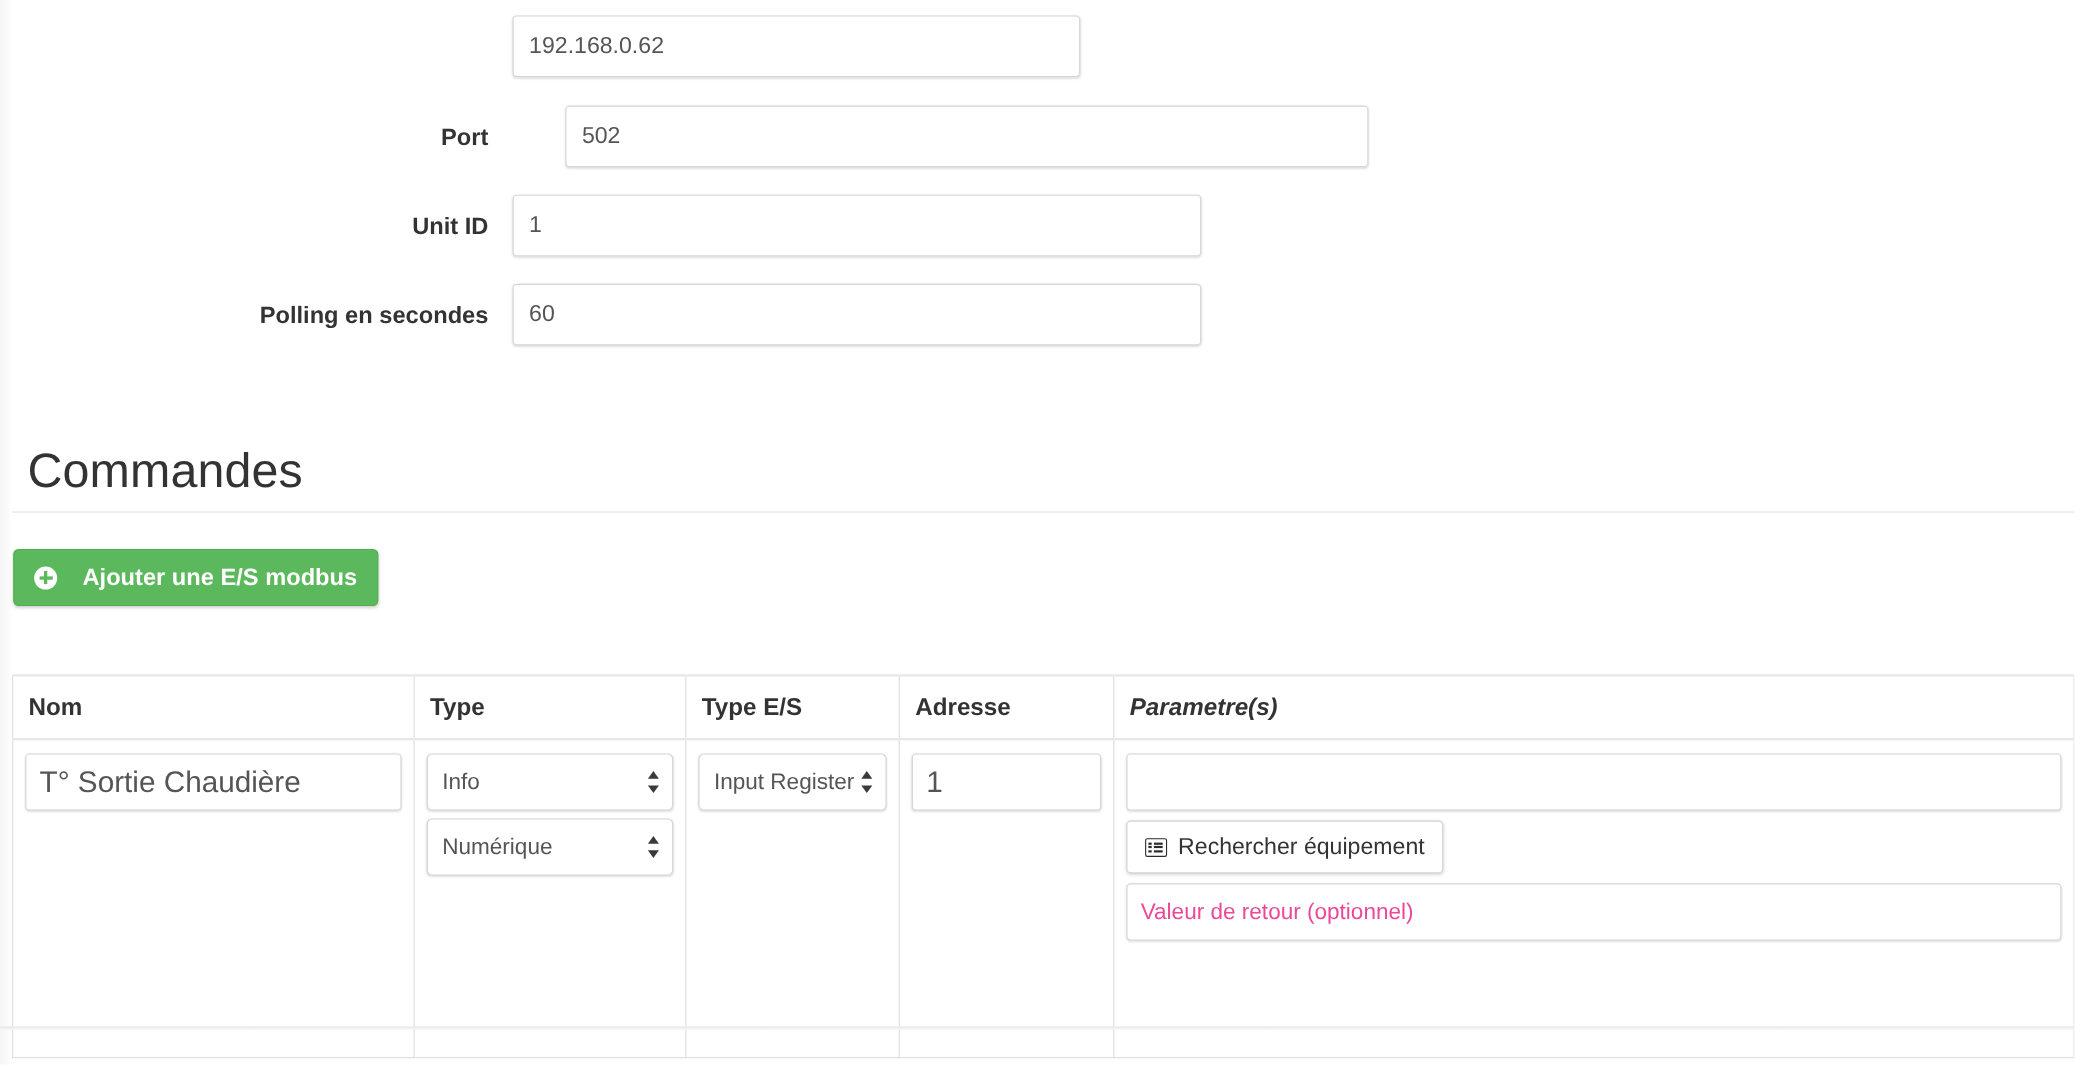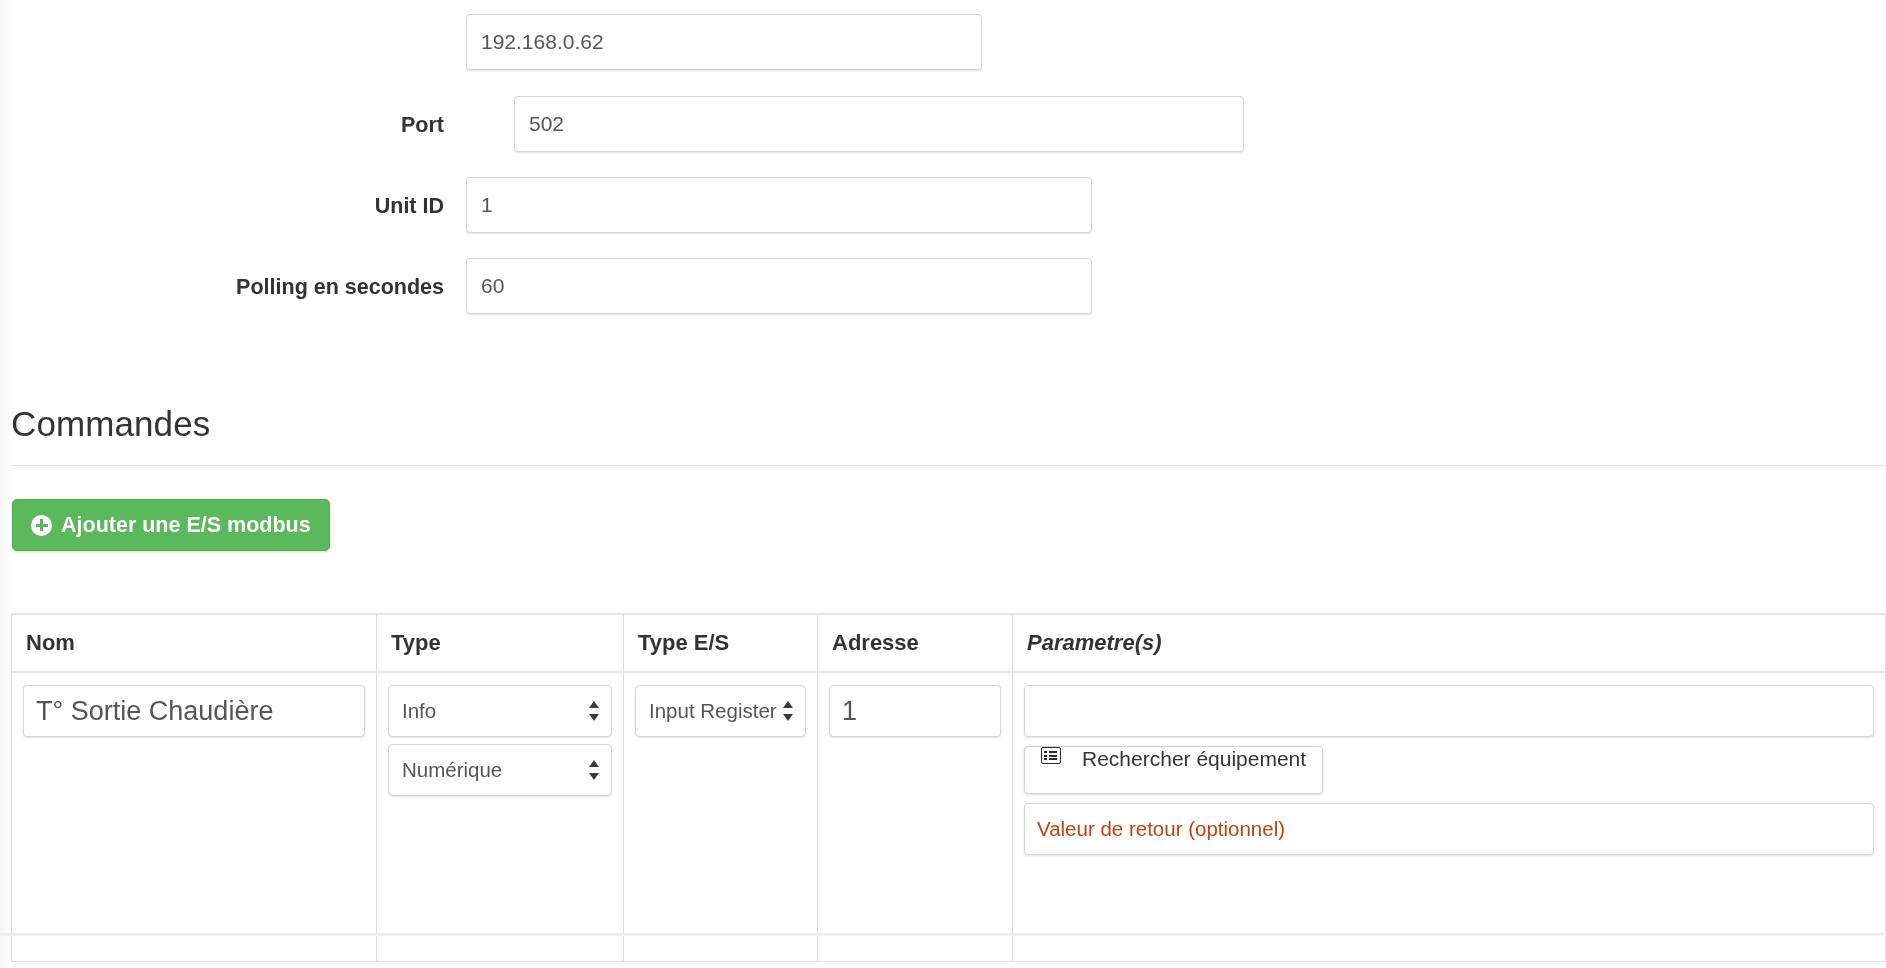--- a/index.html
+++ b/index.html
@@ -64,23 +64,23 @@
     color: #555555;
     padding: 0 14px;
     display: flex;
     align-items: center;
     font-family: "Liberation Sans", sans-serif;
   }
 
   
   .section-heading {
     position: absolute;
-    left: 11px;
+    left: 25px;
     top: 404px;
-    font-size: 35px;
+    font-size: 44px;
     font-weight: normal;
     color: #333333;
     letter-spacing: 0.1px;
   }
   .section-rule {
     position: absolute;
     left: 11px;
     top: 465px;
     width: 1875px;
     height: 1px;
@@ -89,21 +89,21 @@
 
   
   .btn-add {
     position: absolute;
     left: 12px;
     top: 499px;
     height: 52px;
     box-sizing: border-box;
     display: flex;
     align-items: center;
-    gap: 9px;
+    gap: 23px;
     padding: 0 18px;
     background: #5cb85c;
     border: 1px solid #4cae4c;
     border-radius: 5px;
     box-shadow: 0 1px 3px rgba(0,0,0,0.18);
     color: #ffffff;
     font-size: 21.5px;
     font-weight: bold;
     cursor: pointer;
     white-space: nowrap;
@@ -238,26 +238,26 @@
     background: #ffffff;
     border: 1px solid #d6d6d6;
     border-radius: 4px;
     box-shadow: 0 1px 2px rgba(0,0,0,0.12);
     font-size: 20.5px;
     color: #555555;
     padding: 0 12px;
     display: flex;
     align-items: center;
   }
-  .param-input-wide.placeholder { color: #c2410c; }
+  .param-input-wide.placeholder { color: #ec4899; }
 
   .btn-search {
     display: inline-flex;
-    align-items: flex-start;
-    gap: 21px;
+    align-items: center;
+    gap: 10px;
     height: 48px;
     box-sizing: border-box;
     padding: 0 16px;
     margin-top: 9px;
     margin-bottom: 9px;
     background: #ffffff;
     border: 1px solid #d3d3d3;
     border-radius: 4px;
     box-shadow: 0 1px 3px rgba(0,0,0,0.14);
     font-size: 21px;

